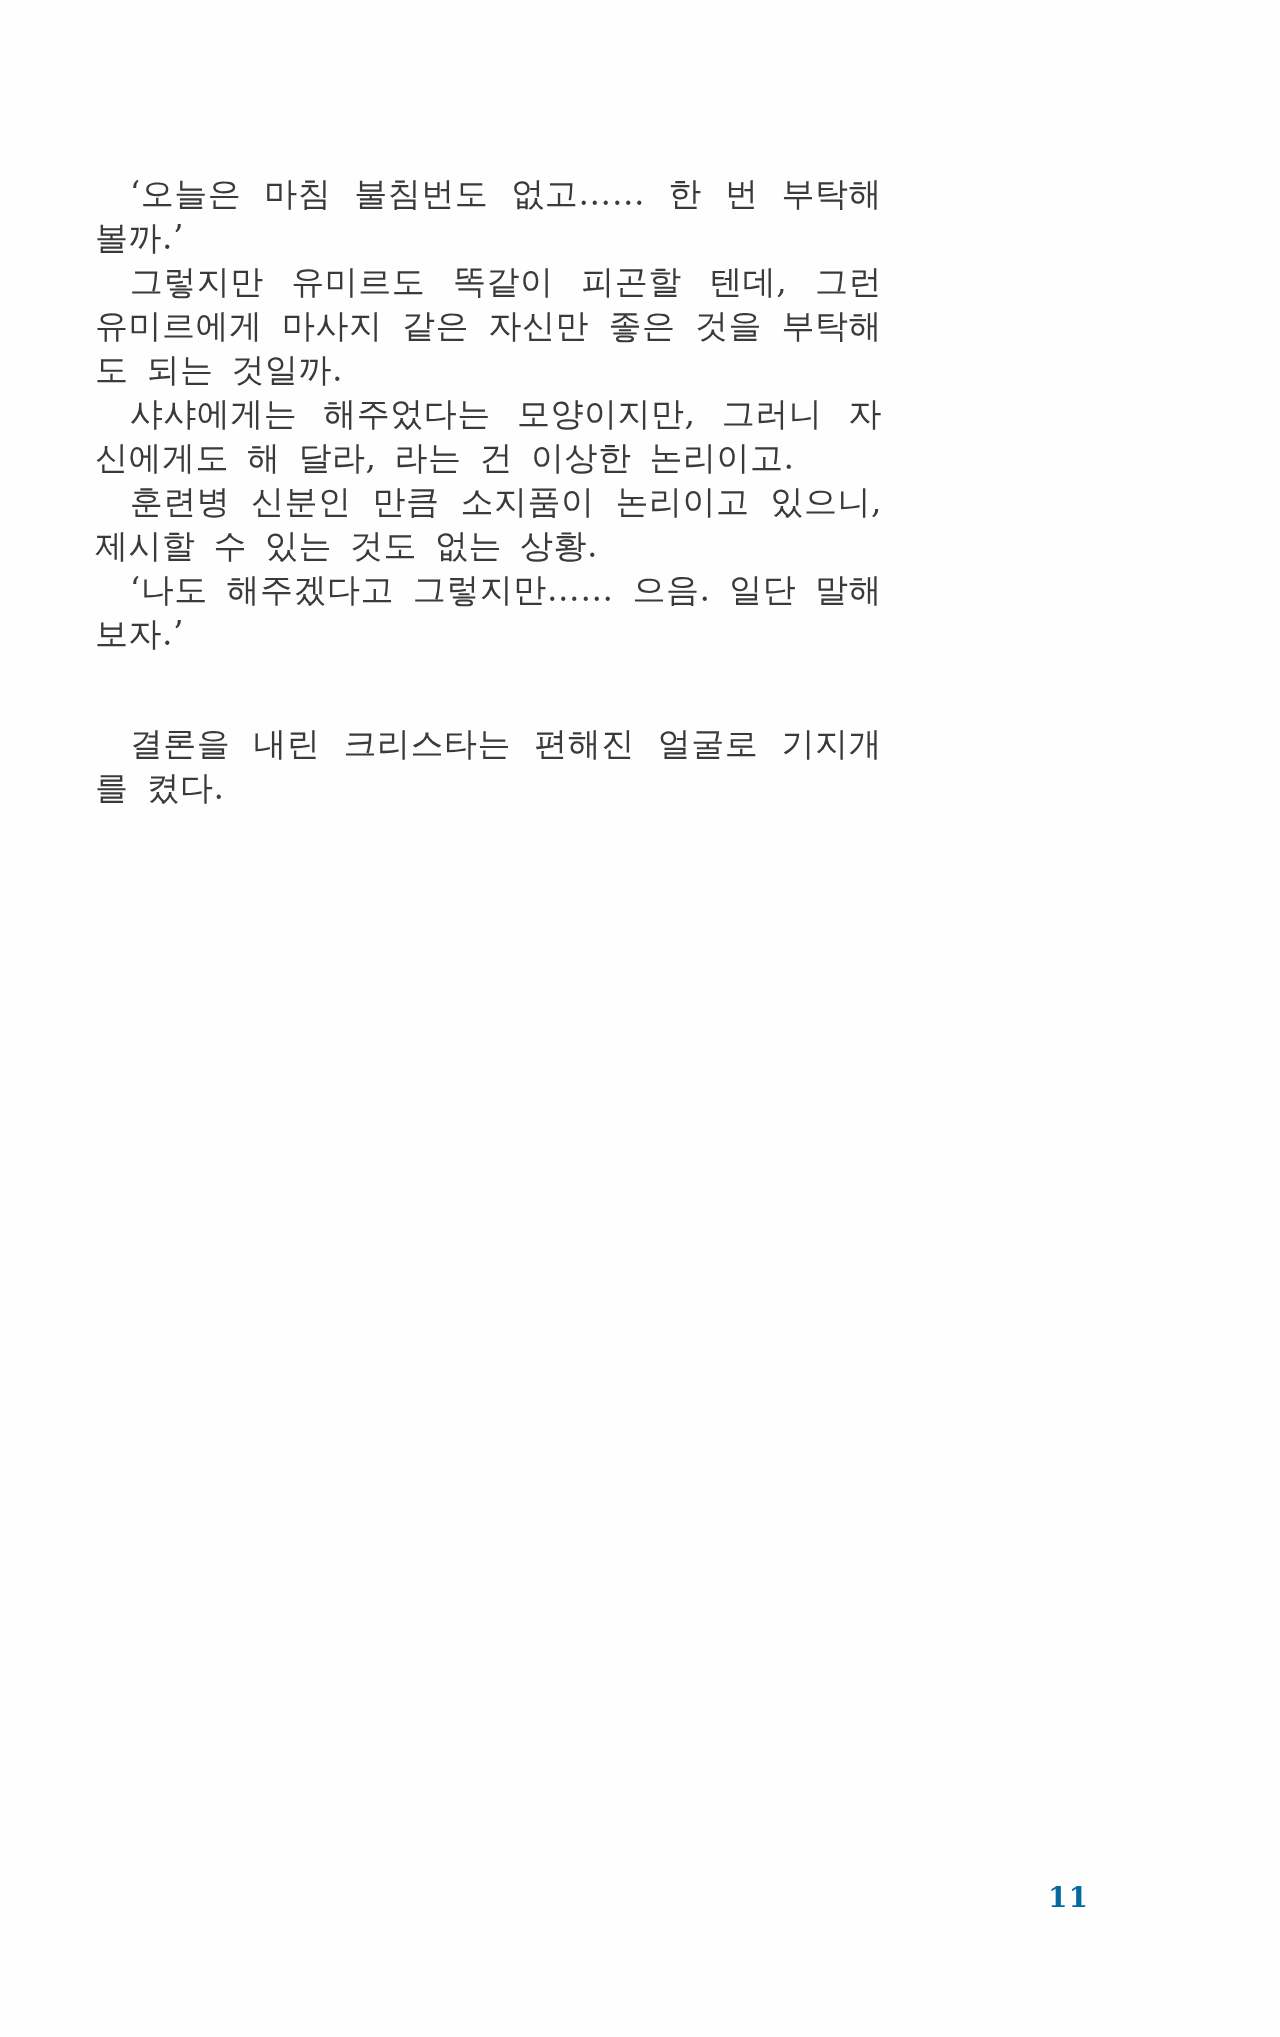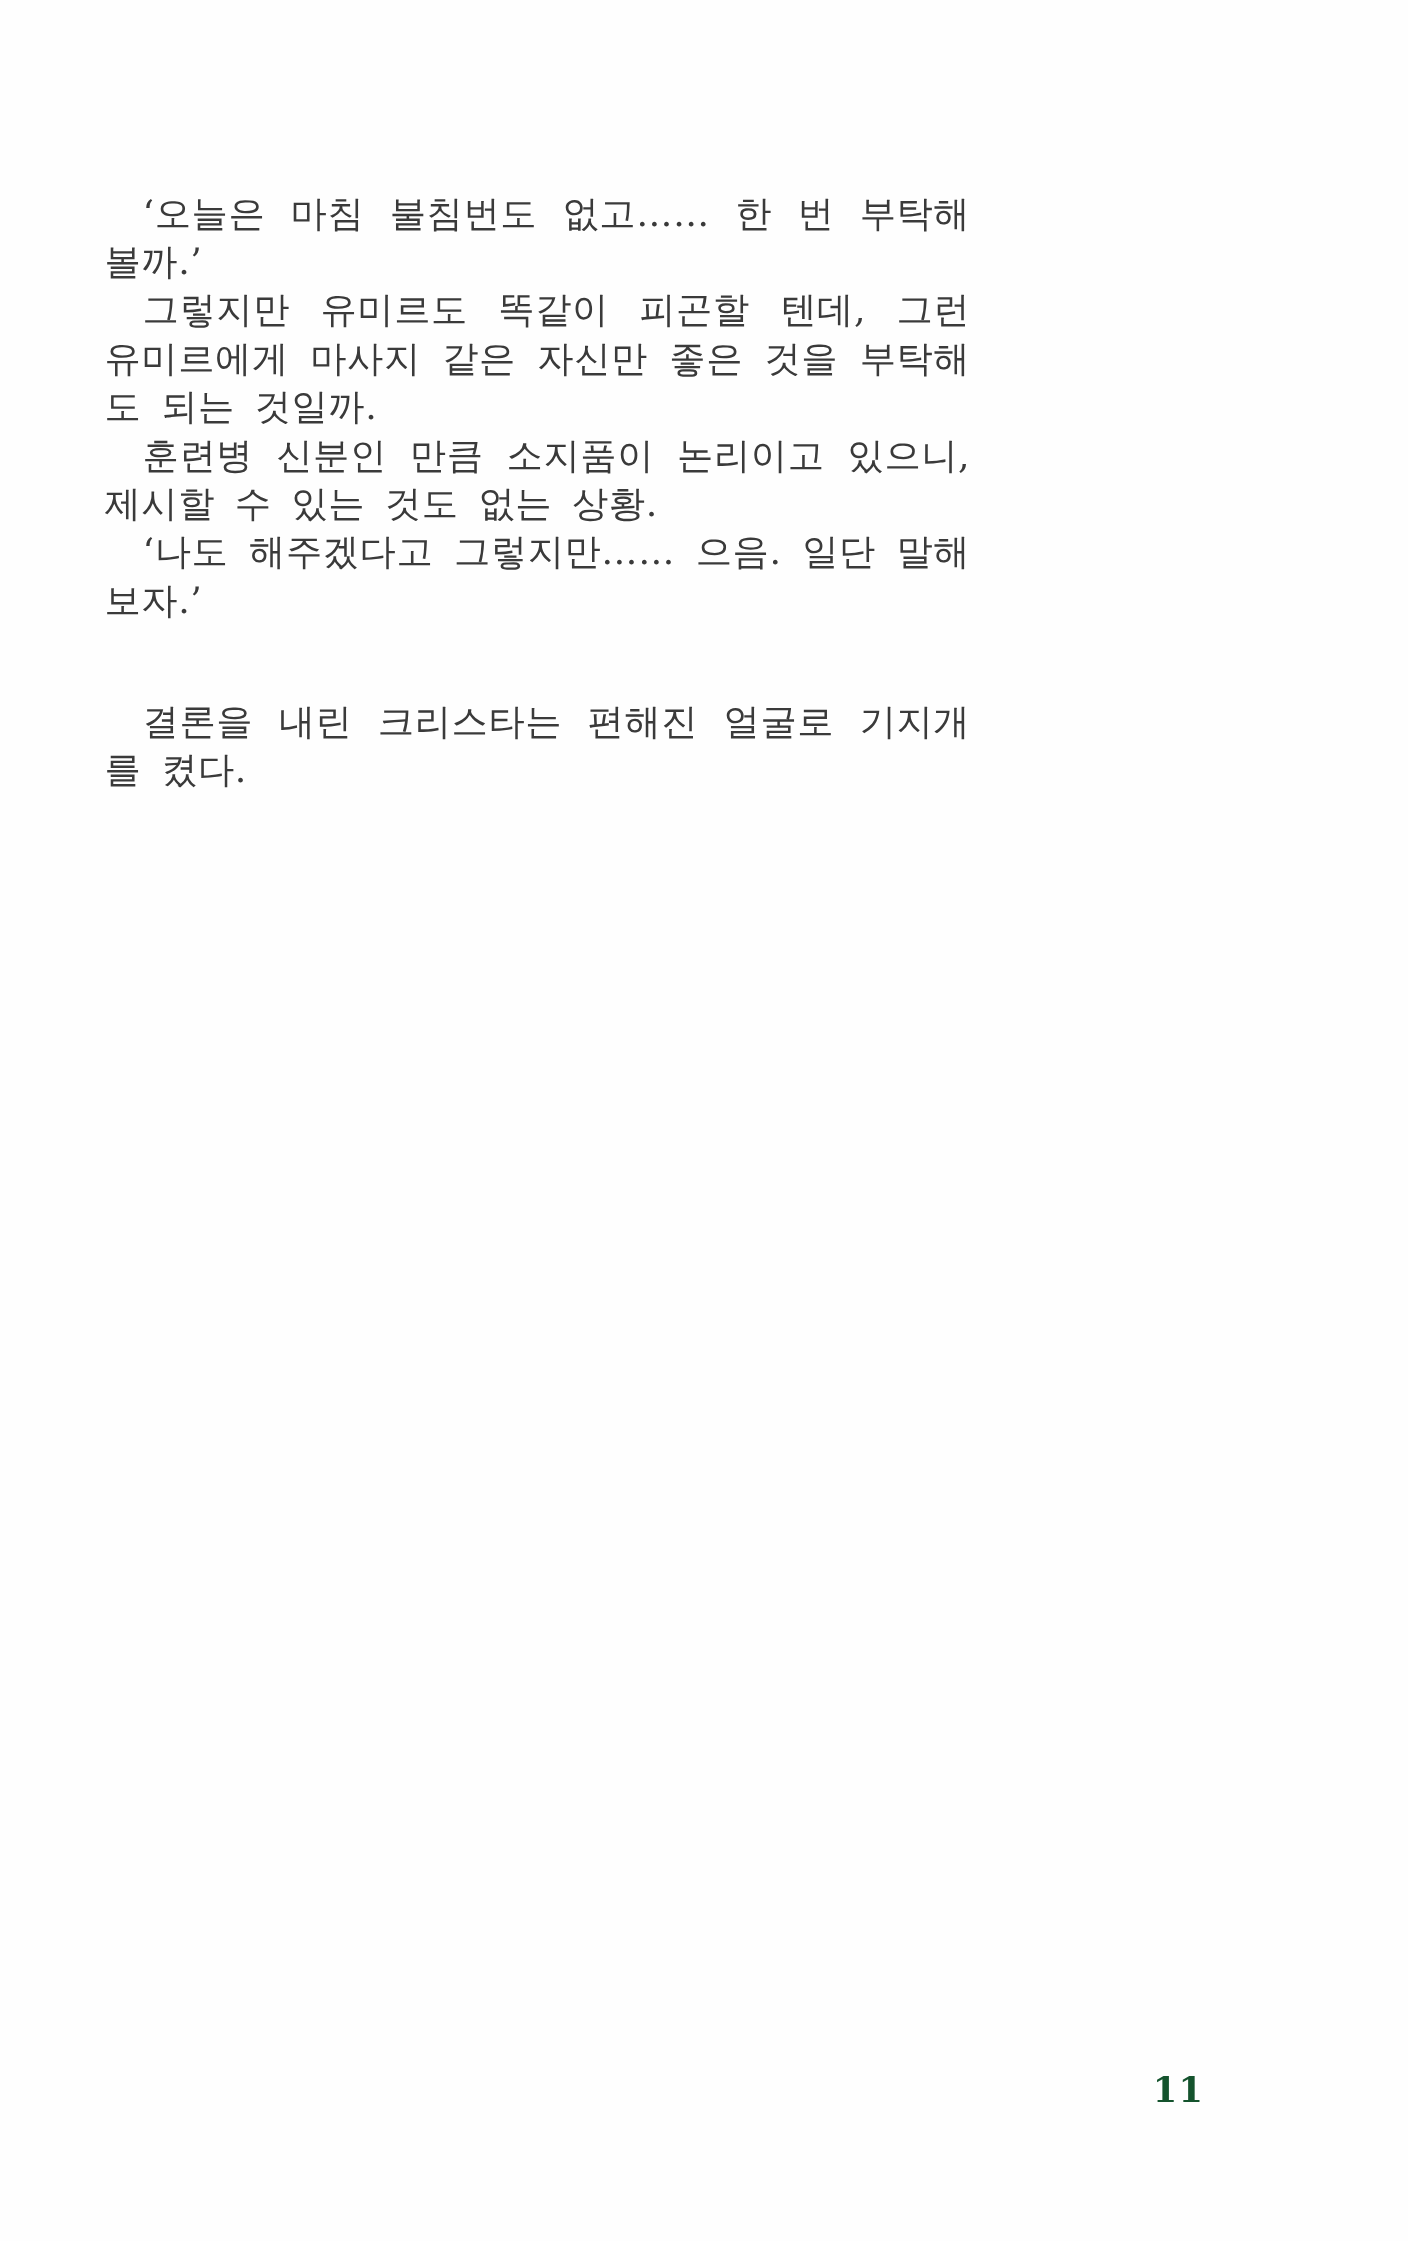--- a/index.html
+++ b/index.html
@@ -35,36 +35,37 @@
     text-indent: 1.05em;
   }
   
   .paragraph-spacer {
     height: 66px;
   }
   .page-number {
     position: absolute;
     left: 1048px;
     top: 1884px;
-    font-size: 32px;
+    font-size: 28px;
     line-height: 1;
     font-weight: 700;
-    color: #14532d;
+    color: #0369a1;
     font-family: "DejaVu Serif", "Liberation Serif", serif;
     letter-spacing: 1px;
   }
 </style>
 </head>
 <body>
 
 <div class="page">
 
   <div class="text-block">
     <p>‘오늘은 마침 불침번도 없고…… 한 번 부탁해볼까.’</p>
     <p>그렇지만 유미르도 똑같이 피곤할 텐데, 그런 유미르에게 마사지 같은 자신만 좋은 것을 부탁해도 되는 것일까.</p>
+    <p>샤샤에게는 해주었다는 모양이지만, 그러니 자신에게도 해 달라, 라는 건 이상한 논리이고.</p>
     <p>훈련병 신분인 만큼 소지품이 논리이고 있으니, 제시할 수 있는 것도 없는 상황.</p>
     <p>‘나도 해주겠다고 그렇지만…… 으음. 일단 말해보자.’</p>
 
     <div class="paragraph-spacer"></div>
 
     <p>결론을 내린 크리스타는 편해진 얼굴로 기지개를 켰다.</p>
   </div>
 
   <div class="page-number">11</div>
 

